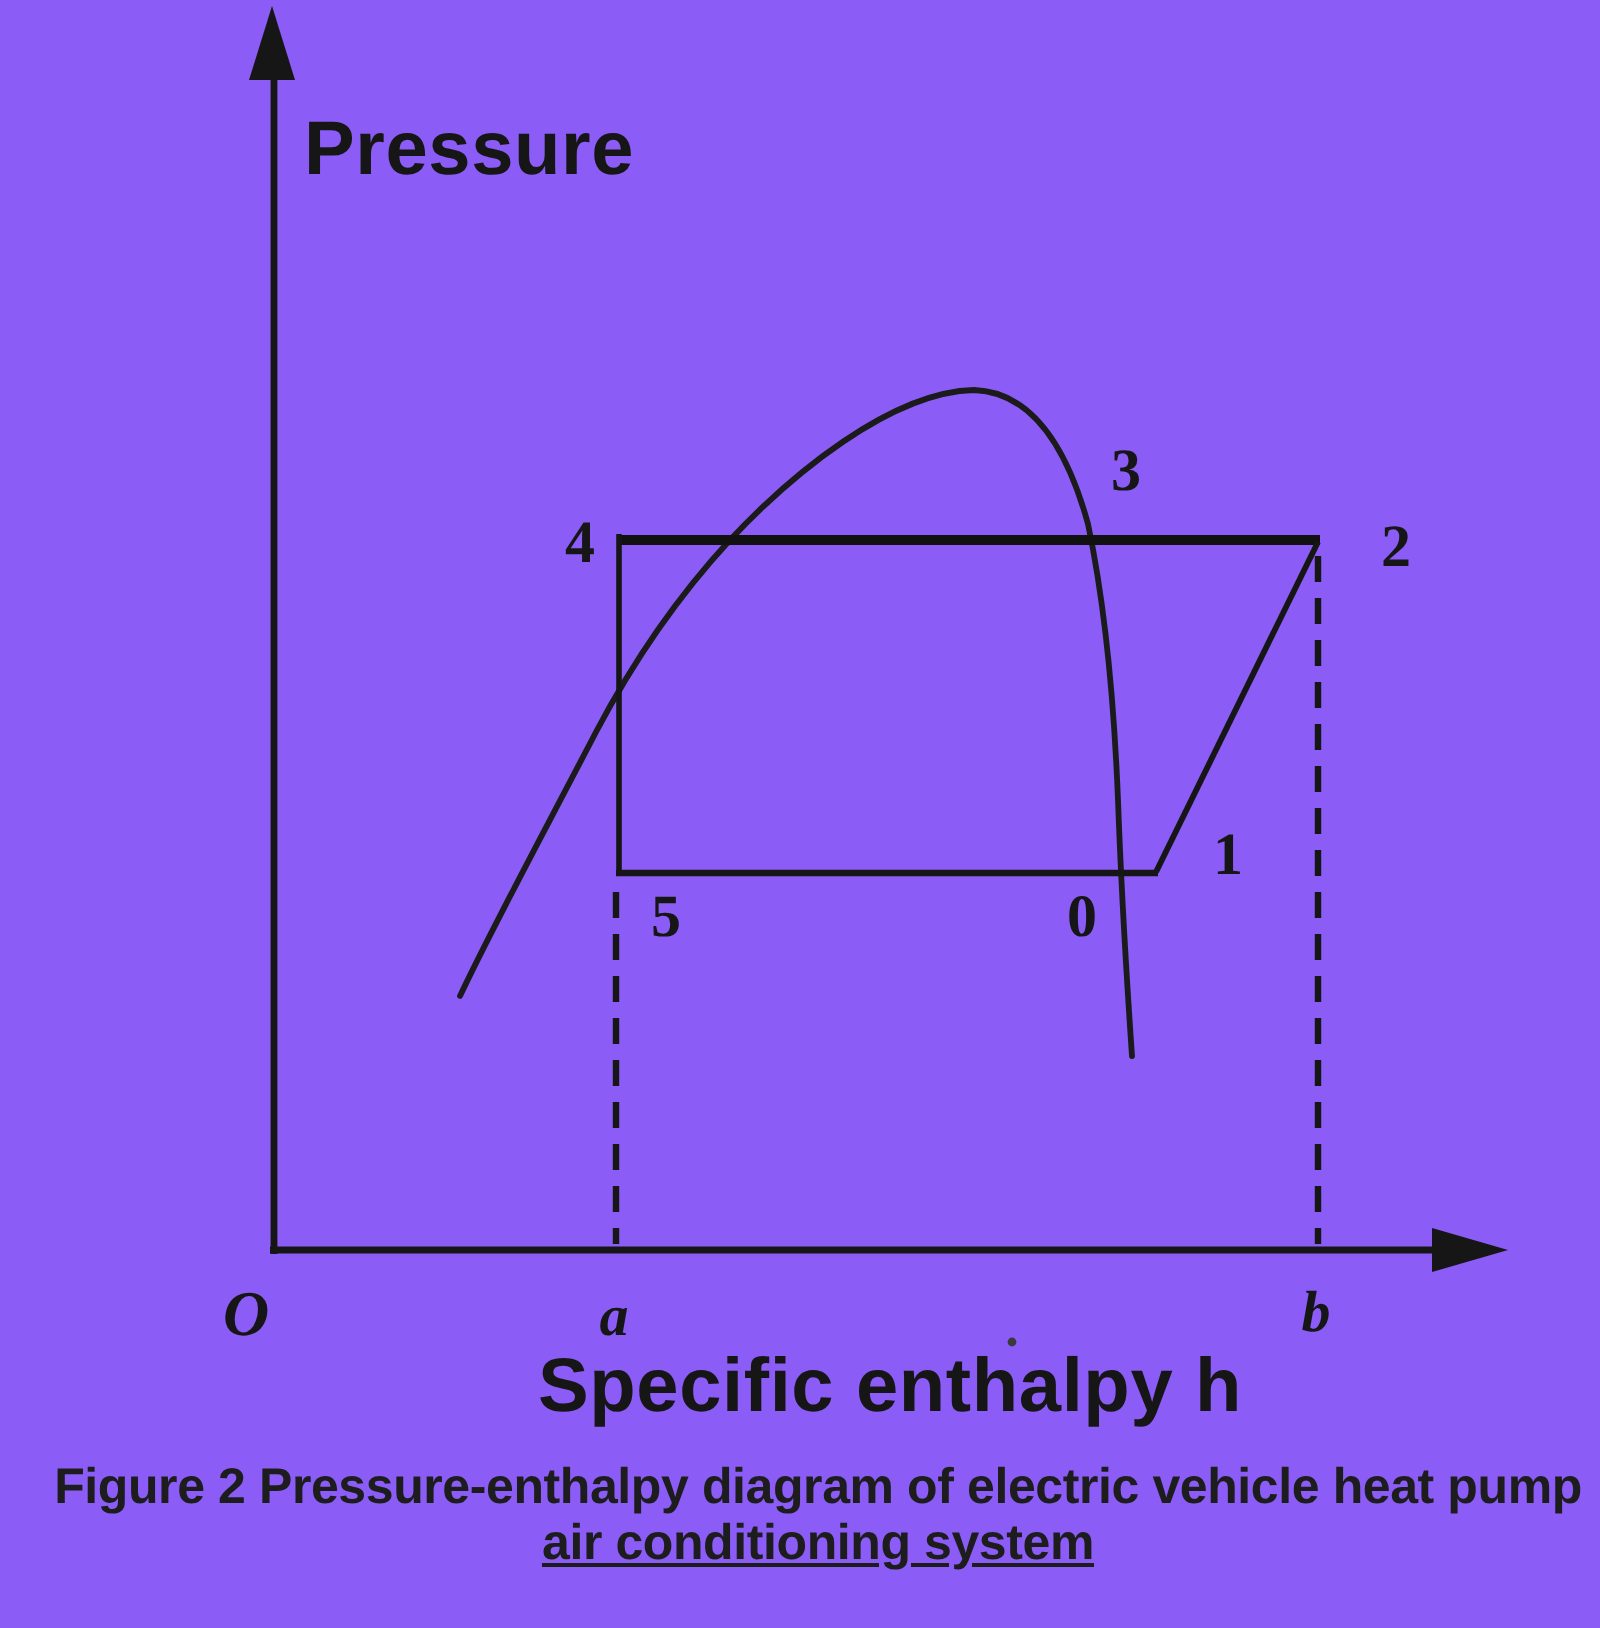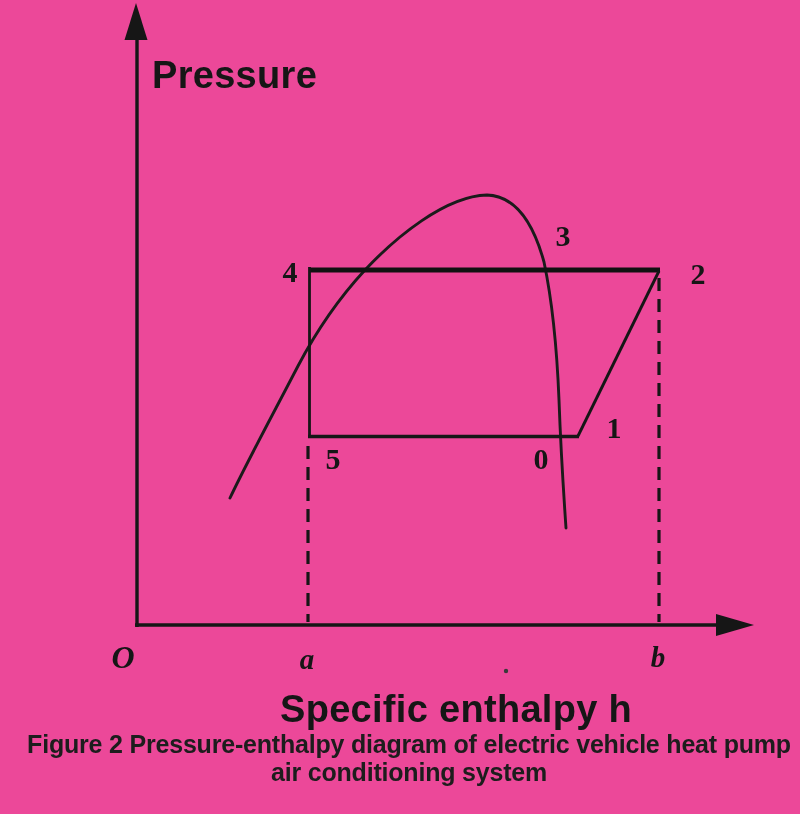--- a/index.html
+++ b/index.html
@@ -4,21 +4,21 @@
 <style>
   * { margin: 0; padding: 0; box-sizing: border-box; }
   html, body {
     width: 800px; height: 814px;
     background: #ffffff;
     font-family: "Liberation Sans", sans-serif;
   }
   .canvas {
     position: relative;
     width: 800px; height: 814px;
-    background: #ec4899;
+    background: #8b5cf6;
     color: #161616;
     overflow: hidden;
   }
   svg.plot {
     position: absolute;
     left: 0; top: 0;
     width: 800px; height: 814px;
   }
   .lbl {
     position: absolute;
@@ -82,29 +82,29 @@
     <line x1="308" y1="436.5" x2="579" y2="436.5" stroke="#161616" stroke-width="3.3"></line>
     <line x1="578" y1="436" x2="659" y2="271" stroke="#161616" stroke-width="2.9"></line>
 
     <line x1="308" y1="446" x2="308" y2="622" stroke="#161616" stroke-width="3.2" stroke-dasharray="13 8"></line>
     <line x1="659" y1="278" x2="659" y2="622" stroke="#161616" stroke-width="3.2" stroke-dasharray="13 8"></line>
 
     <circle cx="506" cy="671" r="2.2" fill="#3a3a3a"></circle>
   </svg>
 
   <div class="lbl axis-title pressure-title">Pressure</div>
-  <div class="lbl axis-title" style="left:456px; top:694px;margin-top:15px;">Specific enthalpy h</div>
+  <div class="lbl axis-title" style="left:445px; top:694px;">Specific enthalpy h</div>
 
   <div class="lbl tick origin" style="left:123px; top:657px;">O</div>
   <div class="lbl tick" style="left:307px; top:659px;">a</div>
   <div class="lbl tick" style="left:658px; top:657px;">b</div>
 
   <div class="lbl num" style="left:290px; top:272px;">4</div>
   <div class="lbl num" style="left:563px; top:236px;">3</div>
   <div class="lbl num" style="left:698px; top:274px;">2</div>
   <div class="lbl num" style="left:614px; top:428px;">1</div>
   <div class="lbl num" style="left:541px; top:459px;">0</div>
   <div class="lbl num" style="left:333px; top:459px;">5</div>
 
   <div class="lbl caption-line" style="left:409px; top:744px;">Figure 2 Pressure-enthalpy diagram of electric vehicle heat pump</div>
-  <div class="lbl caption-line" style="left:409px; top:772px;">air conditioning system</div>
+  <div class="lbl caption-line" style="left:409px; top:772px;text-decoration:underline;">air conditioning system</div>
 
 </div>
 
 </body></html>

